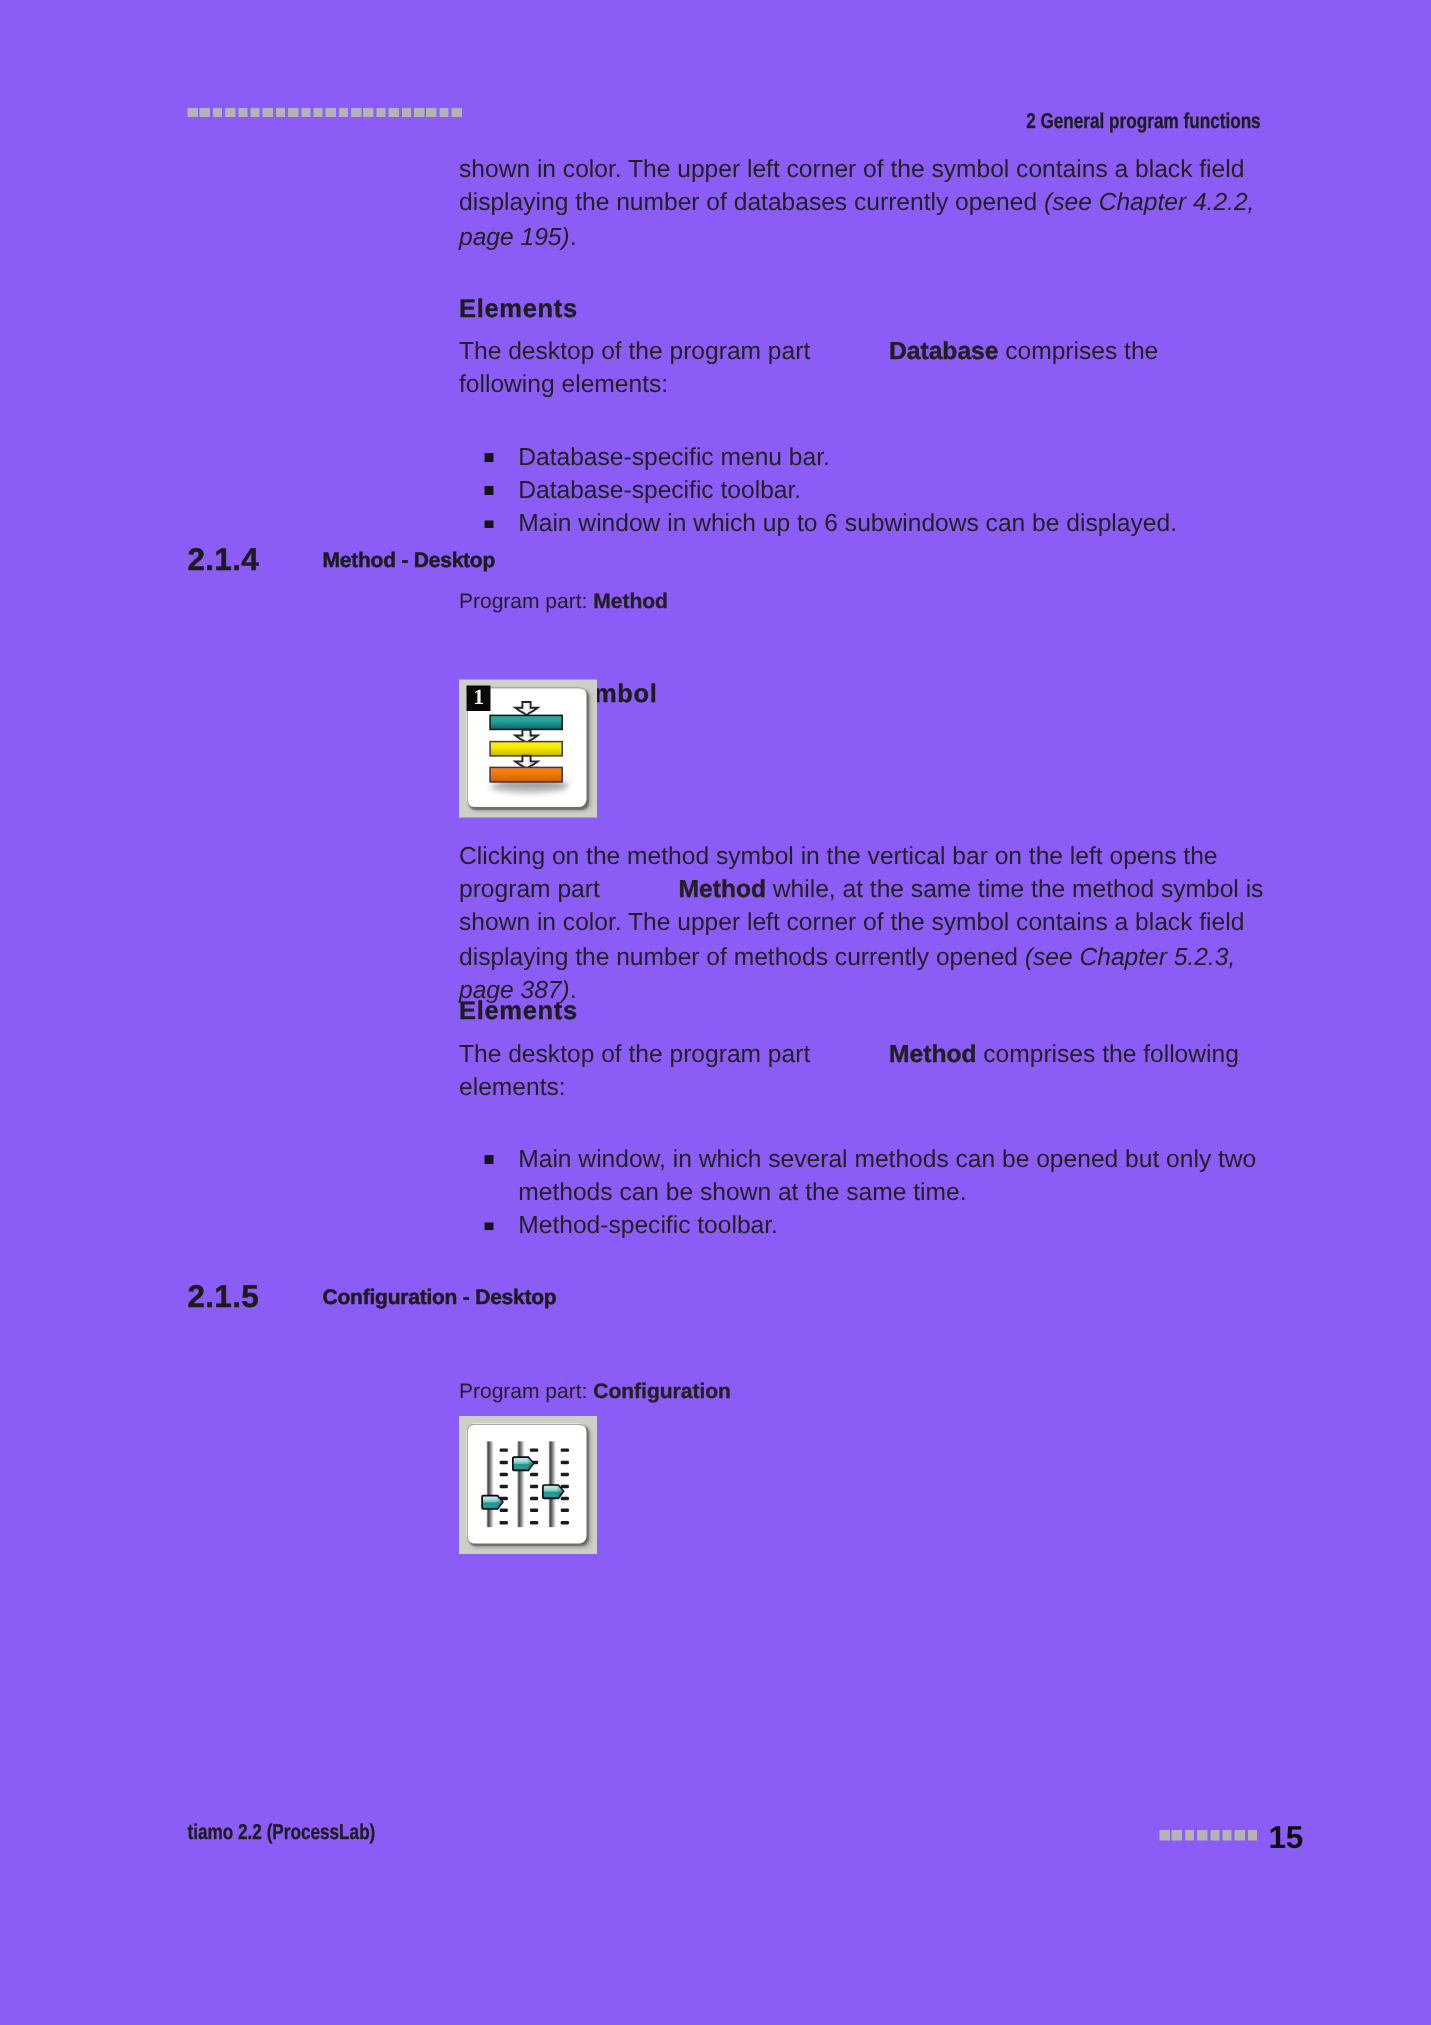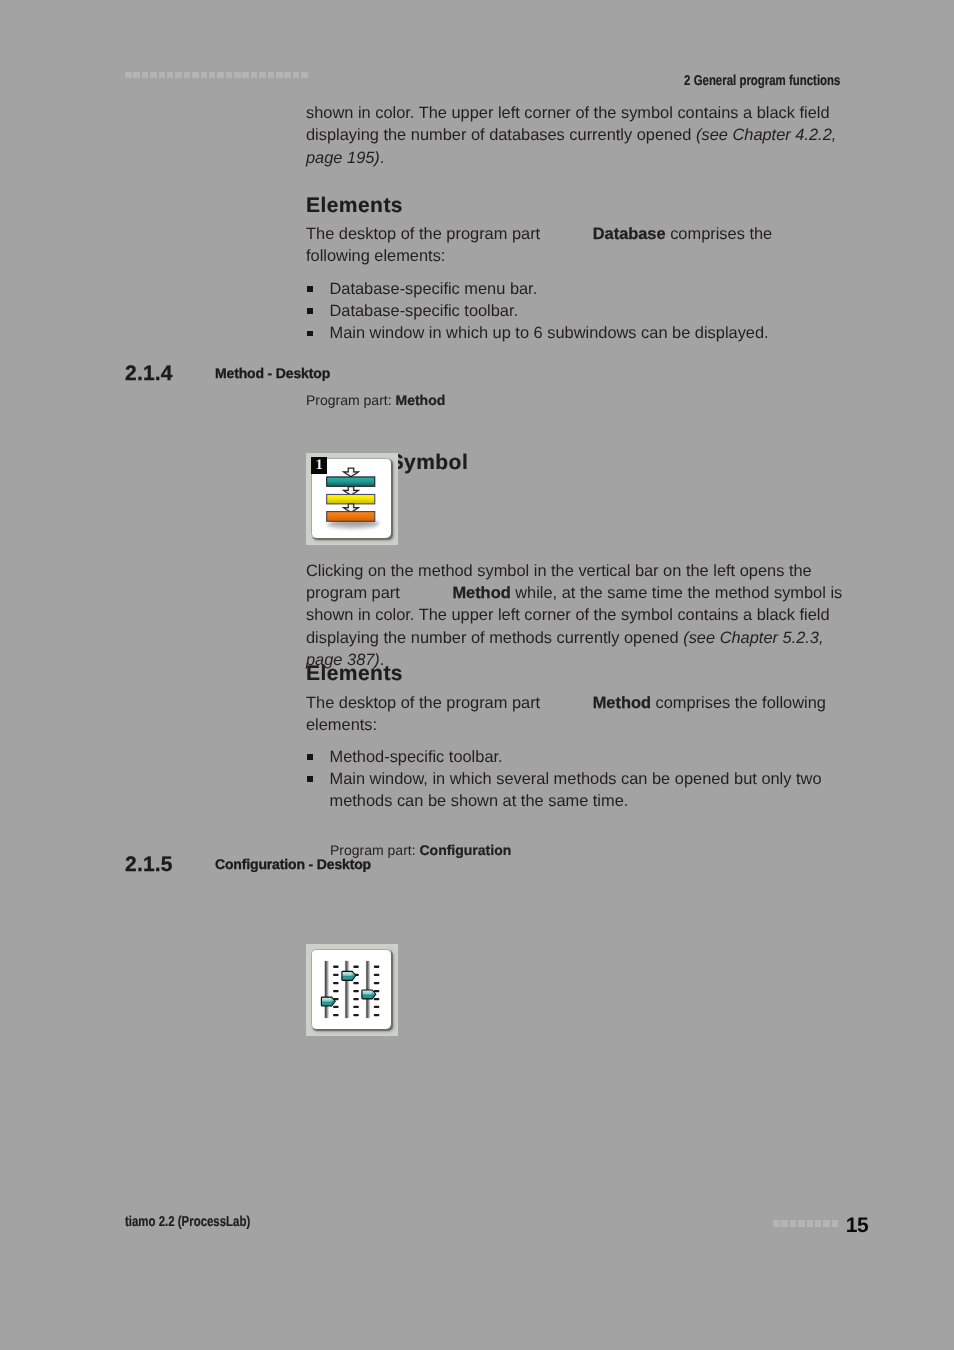--- a/index.html
+++ b/index.html
@@ -1,19 +1,19 @@
 <!DOCTYPE html>
 <html><head>
 <meta charset="utf-8">
 <style>
   html,body{margin:0;padding:0;background:#fff;}
   body{width:954px;height:1350px;overflow:hidden;
        font-family:"Liberation Sans",sans-serif;
        -webkit-font-smoothing:antialiased;text-rendering:geometricPrecision;}
-  .page{position:relative;width:954px;height:1350px;background:#a3a3a3;will-change:transform;}
+  .page{position:relative;width:954px;height:1350px;background:#8b5cf6;will-change:transform;}
 
   
   .hdr-dots{position:absolute;left:125px;top:71.5px;height:7px;line-height:0;font-size:0;white-space:nowrap;}
   .hdr-dots i{display:inline-block;width:6.5px;height:6.8px;background:#b4b4b4;margin-right:1.9px;vertical-align:top;}
   .hdr-title{position:absolute;right:114px;top:74px;
              font-family:"Liberation Sans",sans-serif;font-size:14.3px;font-weight:bold;
              color:#1d1d1d;white-space:nowrap;line-height:14.3px;-webkit-text-stroke:0.2px #1d1d1d;
              transform:scaleX(0.80);transform-origin:right top;}
 
   
@@ -26,22 +26,22 @@
   .pgnum{display:inline-block;font-size:21px;font-weight:bold;color:#0c0c0c;vertical-align:top;
          line-height:19.2px;position:relative;top:-0.5px;letter-spacing:-0.2px;}
 
   
   .col{position:absolute;left:306px;width:555px;}
   .col.w540{width:540px;}
   .col.w533{width:533px;}
   p.body{margin:0;font-size:16.4px;line-height:22.3px;color:#231f20;font-weight:400;}
   .it{font-style:italic;}
   .bd{font-weight:bold;margin-left:48px;-webkit-text-stroke:0.26px #231f20;}
-  h3.sub{margin:0;font-size:21px;line-height:22.3px;font-weight:bold;color:#1d1d1d;letter-spacing:0.45px;-webkit-text-stroke:0.22px #1d1d1d;}
-  ul.bul{margin:0;padding:0;list-style:none;}
+  h3.sub{margin:0;font-size:17px;line-height:22.3px;font-weight:bold;color:#1d1d1d;letter-spacing:0.45px;-webkit-text-stroke:0.22px #1d1d1d;}
+  ul.bul{margin:16px;padding:0;list-style:none;}
   ul.bul li{position:relative;padding-left:23.5px;font-size:16.4px;line-height:22.3px;color:#231f20;}
   ul.bul li::before{content:"";position:absolute;left:0.8px;top:8.3px;width:5.8px;height:5.8px;background:#141414;}
 
   .secnum{position:absolute;left:125px;font-size:21px;font-weight:bold;color:#1b1b1b;letter-spacing:0.2px;line-height:21px;white-space:nowrap;-webkit-text-stroke:0.3px #1b1b1b;}
   .sectitle{position:absolute;left:215px;font-size:14px;font-weight:bold;color:#1b1b1b;letter-spacing:-0.15px;line-height:21px;white-space:nowrap;-webkit-text-stroke:0.3px #1b1b1b;}
   .progpart{position:absolute;left:306px;font-size:14px;line-height:15px;color:#231f20;white-space:nowrap;}
   .progpart b{font-weight:bold;-webkit-text-stroke:0.22px #231f20;}
 
   
   .symframe{position:absolute;width:92px;height:92px;background:#cdd0c9;box-sizing:border-box;}
@@ -164,28 +164,28 @@
   </div>
 
   <div class="col" style="top:663.2px;">
     <h3 class="sub">Elements</h3>
   </div>
   <div class="col w533" style="top:691.7px;">
     <p class="body"><span>The desktop of the program part </span><span class="bd">Method</span><span> comprises the following ele­ments:</span></p>
   </div>
   <div class="col" style="top:745.8px;">
     <ul class="bul">
+      <li>Main window, in which several methods can be opened but only two methods can be shown at the same time.</li>
       <li>Method-specific toolbar.</li>
-      <li>Main window, in which several methods can be opened but only two methods can be shown at the same time.</li>
     </ul>
   </div>
 
   <div class="secnum" style="top:853.5px;">2.1.5</div>
   <div class="sectitle" style="top:853.5px;">Configuration - Desktop</div>
-  <div class="progpart" style="top:843px;margin-left:24px;"><span>Program part: </span><b>Configuration</b></div>
+  <div class="progpart" style="top:920px;"><span>Program part: </span><b>Configuration</b></div>
 
   <div class="symframe" style="left:306px;top:944px;">
     <div class="inner"></div>
     <div class="clip">
       <svg class="symsvg" width="80" height="80" viewBox="0 0 80 80">
   <defs>
     <linearGradient id="cTrack" x1="0" y1="0" x2="1" y2="0">
       <stop offset="0" stop-color="#d9d9d9"></stop>
               <stop offset="0.10" stop-color="#8f8f8f"></stop>
       <stop offset="0.26" stop-color="#4a4a4a"></stop>

